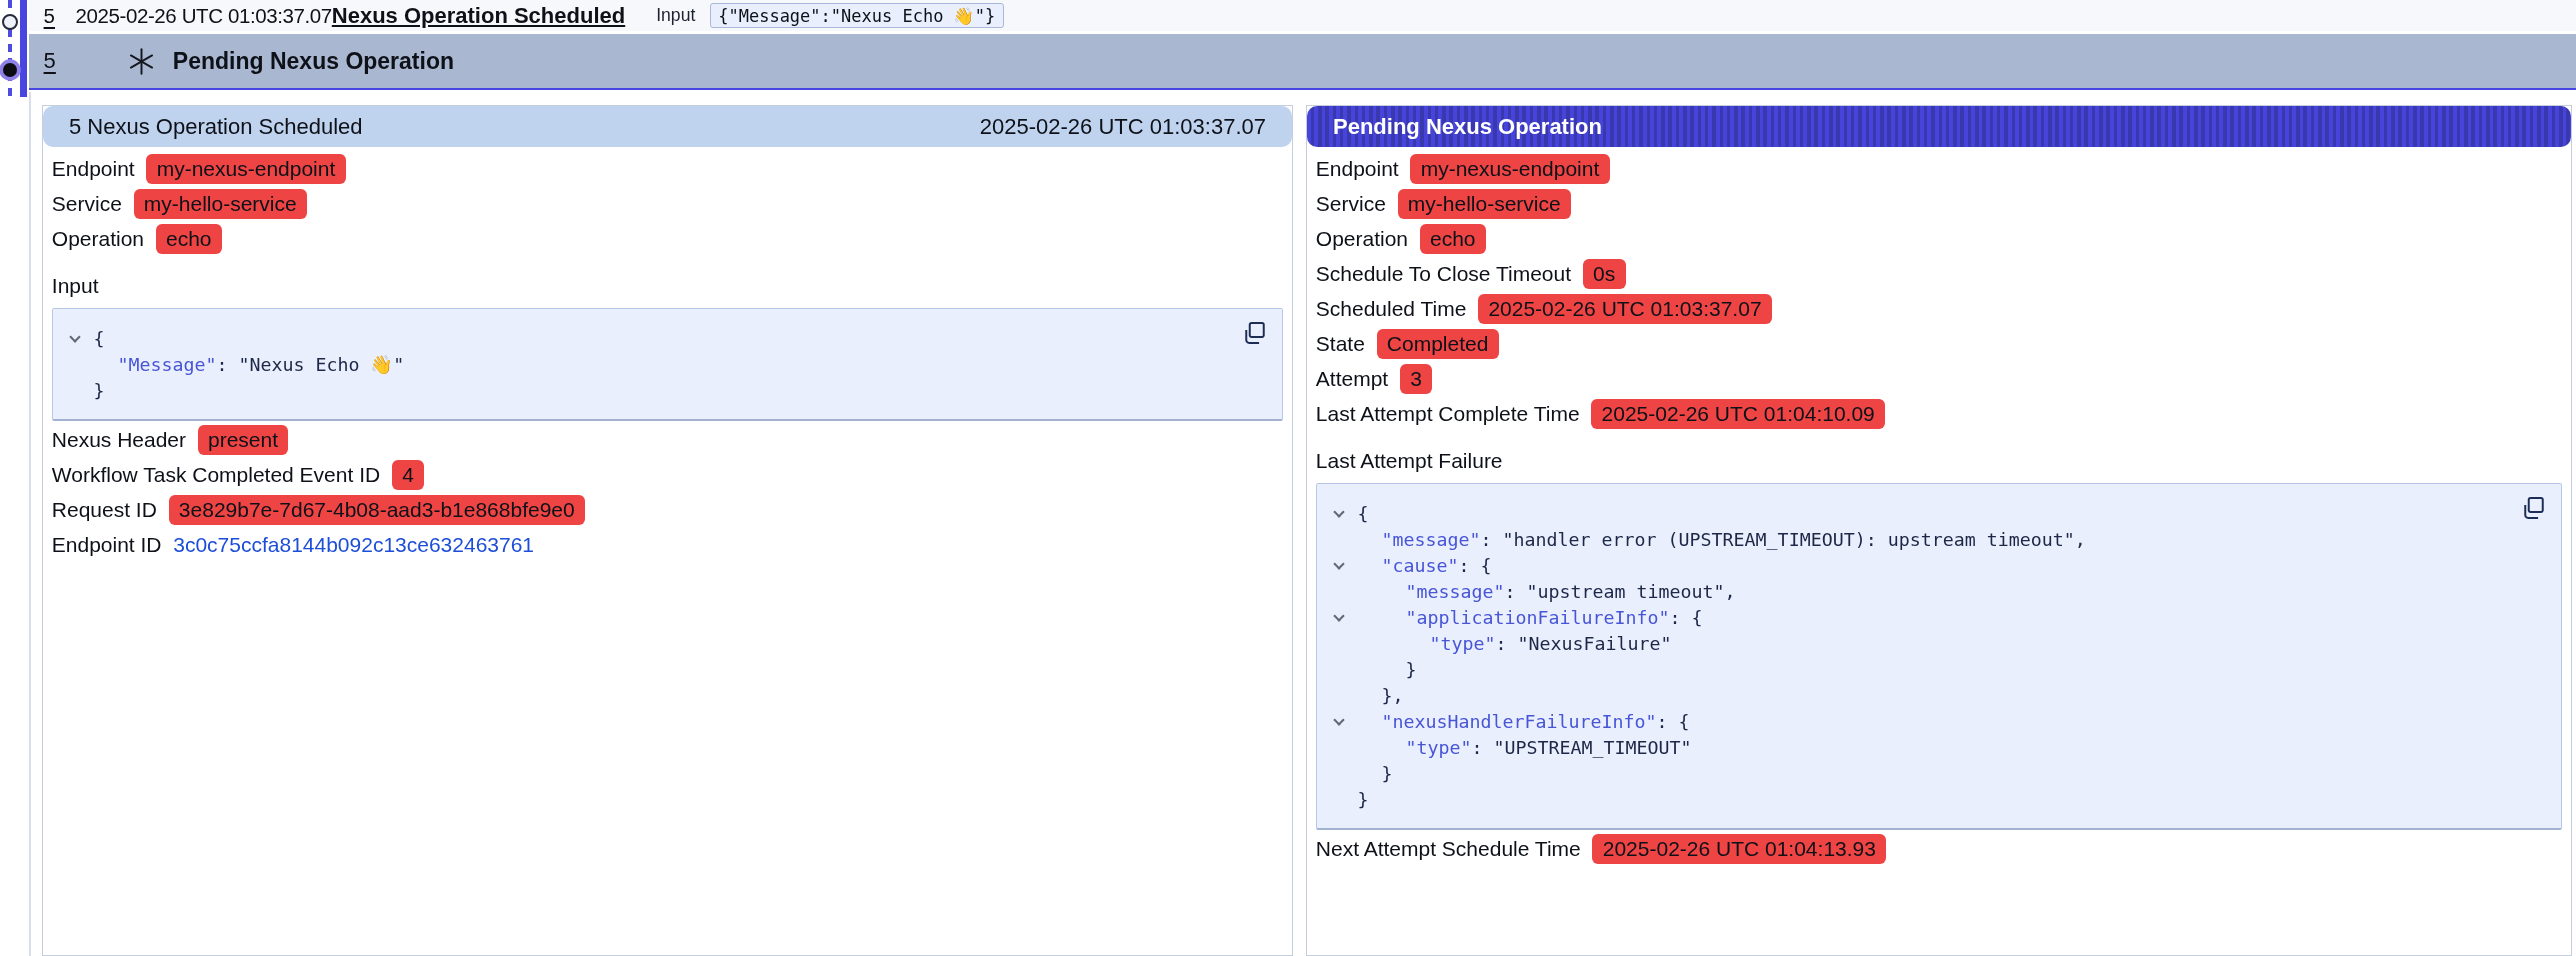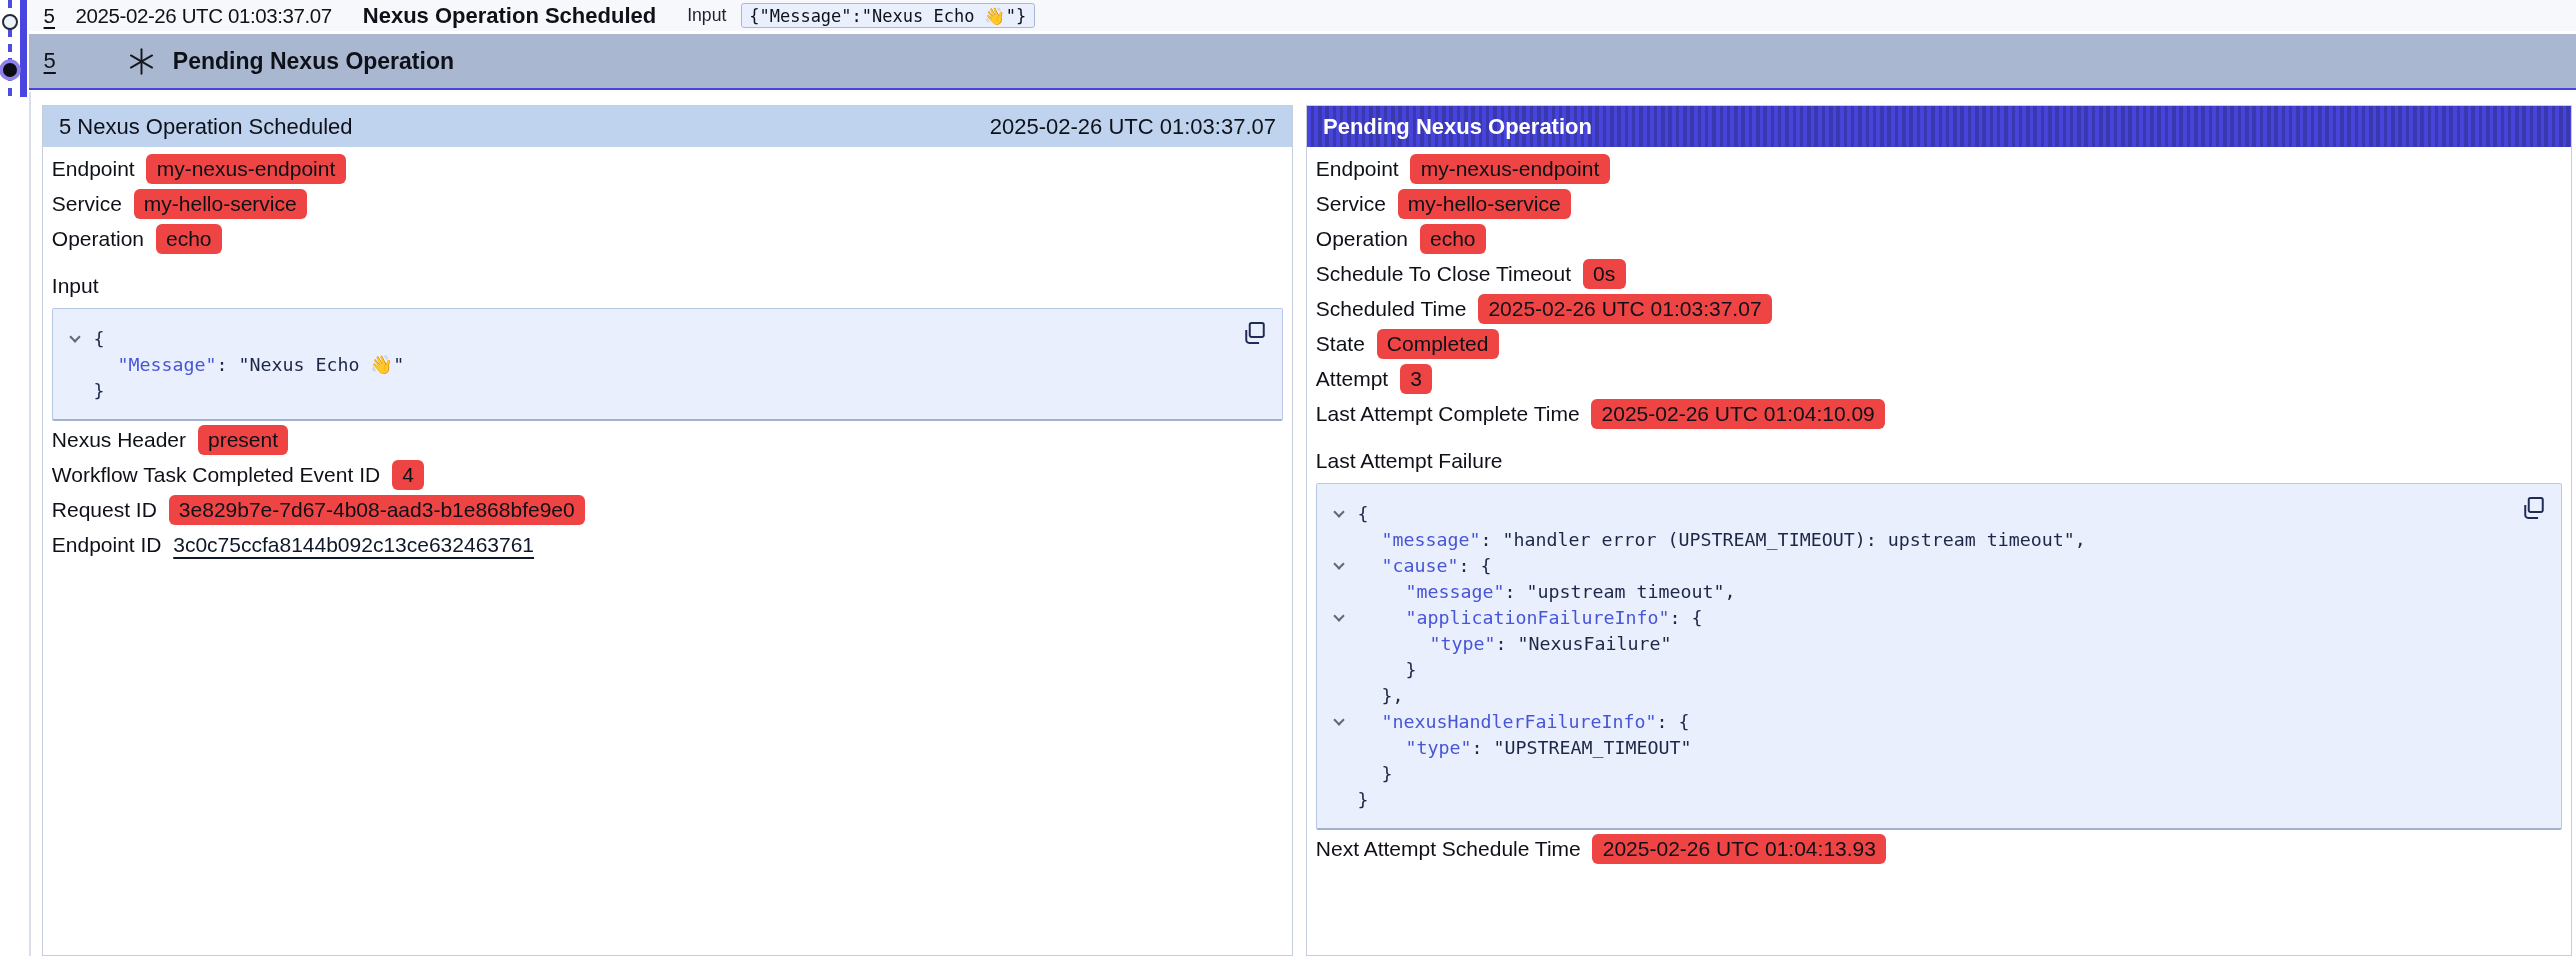--- a/index.html
+++ b/index.html
@@ -19,46 +19,46 @@
 
   
   .event-row { position:absolute; left:29px; right:0; display:flex; align-items:center; cursor:pointer; }
   .row1 { top:0; height:31px; background:#f7f8fc; padding-left:14.6px; }
   .row2 { top:34px; height:56px; background:#a9b7d1; padding-left:14.6px;
           border-bottom:2.9px solid #4845e0; }
   .eid { color:#0e1118; font-size:20.5px; font-weight:500; text-decoration:underline;
          text-underline-offset:4.4px; text-decoration-thickness:1.5px; }
   .row2 .eid { font-size:22px; }
   .etime { margin-left:20.5px; font-size:20.5px; letter-spacing:-0.4px; }
-  .etitle { margin-left:31px; font-size:22px; font-weight:700; }
+  .etitle { font-size:22px; font-weight:700;text-decoration:underline; }
   .ilabel { margin-left:31px; font-size:17.6px; color:#1c2130; }
   .ichip { margin-left:14.6px; font-family:"DejaVu Sans Mono", monospace; font-size:17px;
            background:#e9effd; border:1.5px solid #a9b8da; border-radius:2.9px; padding:1.5px 7.3px; }
   .aster { margin-left:70px; display:flex; }
   .etitle2 { margin-left:16px; font-size:23px; font-weight:700; }
   .ochip { margin-left:19px; display:flex; align-items:center; gap:10.3px;
            background:#f9a77c; border-radius:4.4px; padding:6.6px 13px; font-size:21px; }
 
   
   .panels { position:absolute; left:42px; top:105px; width:2530px; bottom:0;
             display:flex; gap:13px; align-items:stretch; }
   .panel { background:#ffffff; border:1.5px solid #c6cedd; }
   .panel-left { width:1251px; flex:none; }
   .panel-right { flex:1; }
   .panel-header { height:41px; display:flex; align-items:center; justify-content:space-between;
-                  padding:0 16px; font-size:22px; }
+                  padding:0 26px; font-size:22px;border-radius:10px; }
   .panel-header.plain { background:#bfd3ef; font-weight:500; }
   .panel-header.striped { color:#ffffff; font-weight:600;
     background:repeating-linear-gradient(90deg,#4744dc 0 3.7px,#3a38af 3.7px 7.3px); }
   .panel-body { padding:2.9px 8.8px 17.6px; }
 
   .field { display:flex; align-items:center; gap:11.7px; margin:3px 0; min-height:32px; font-size:21px; }
   .fbadge { background:#ef4444; border-radius:5.9px; padding:2.9px 10.3px; white-space:nowrap; }
-  .flink { text-decoration:underline; text-underline-offset:5.1px; text-decoration-thickness:1.5px;
-           color:#0f172a; white-space:nowrap; }
+  .flink { text-underline-offset:5.1px; text-decoration-thickness:1.5px;
+           color:#1d4ed8; white-space:nowrap; }
   .section-label { font-size:21px; margin:19px 0 10.3px; }
 
   
   .codeblock { position:relative; background:#e9effd; border:1.5px solid #b9c7e6;
                border-bottom:2.9px solid #a2b1cf; border-radius:2.2px; padding:16px 14.6px;
                font-family:"DejaVu Sans Mono", monospace; font-size:18.3px; color:#1d2747; }
   .cline { display:flex; align-items:center; height:26px; white-space:pre; }
   .gutter { width:26px; flex:none; display:flex; }
   .chev { width:8px; height:8px; border-right:2.2px solid #5f6878; border-bottom:2.2px solid #5f6878;
           transform:rotate(45deg); margin-left:3.7px; margin-top:-2.9px; cursor:pointer; }

